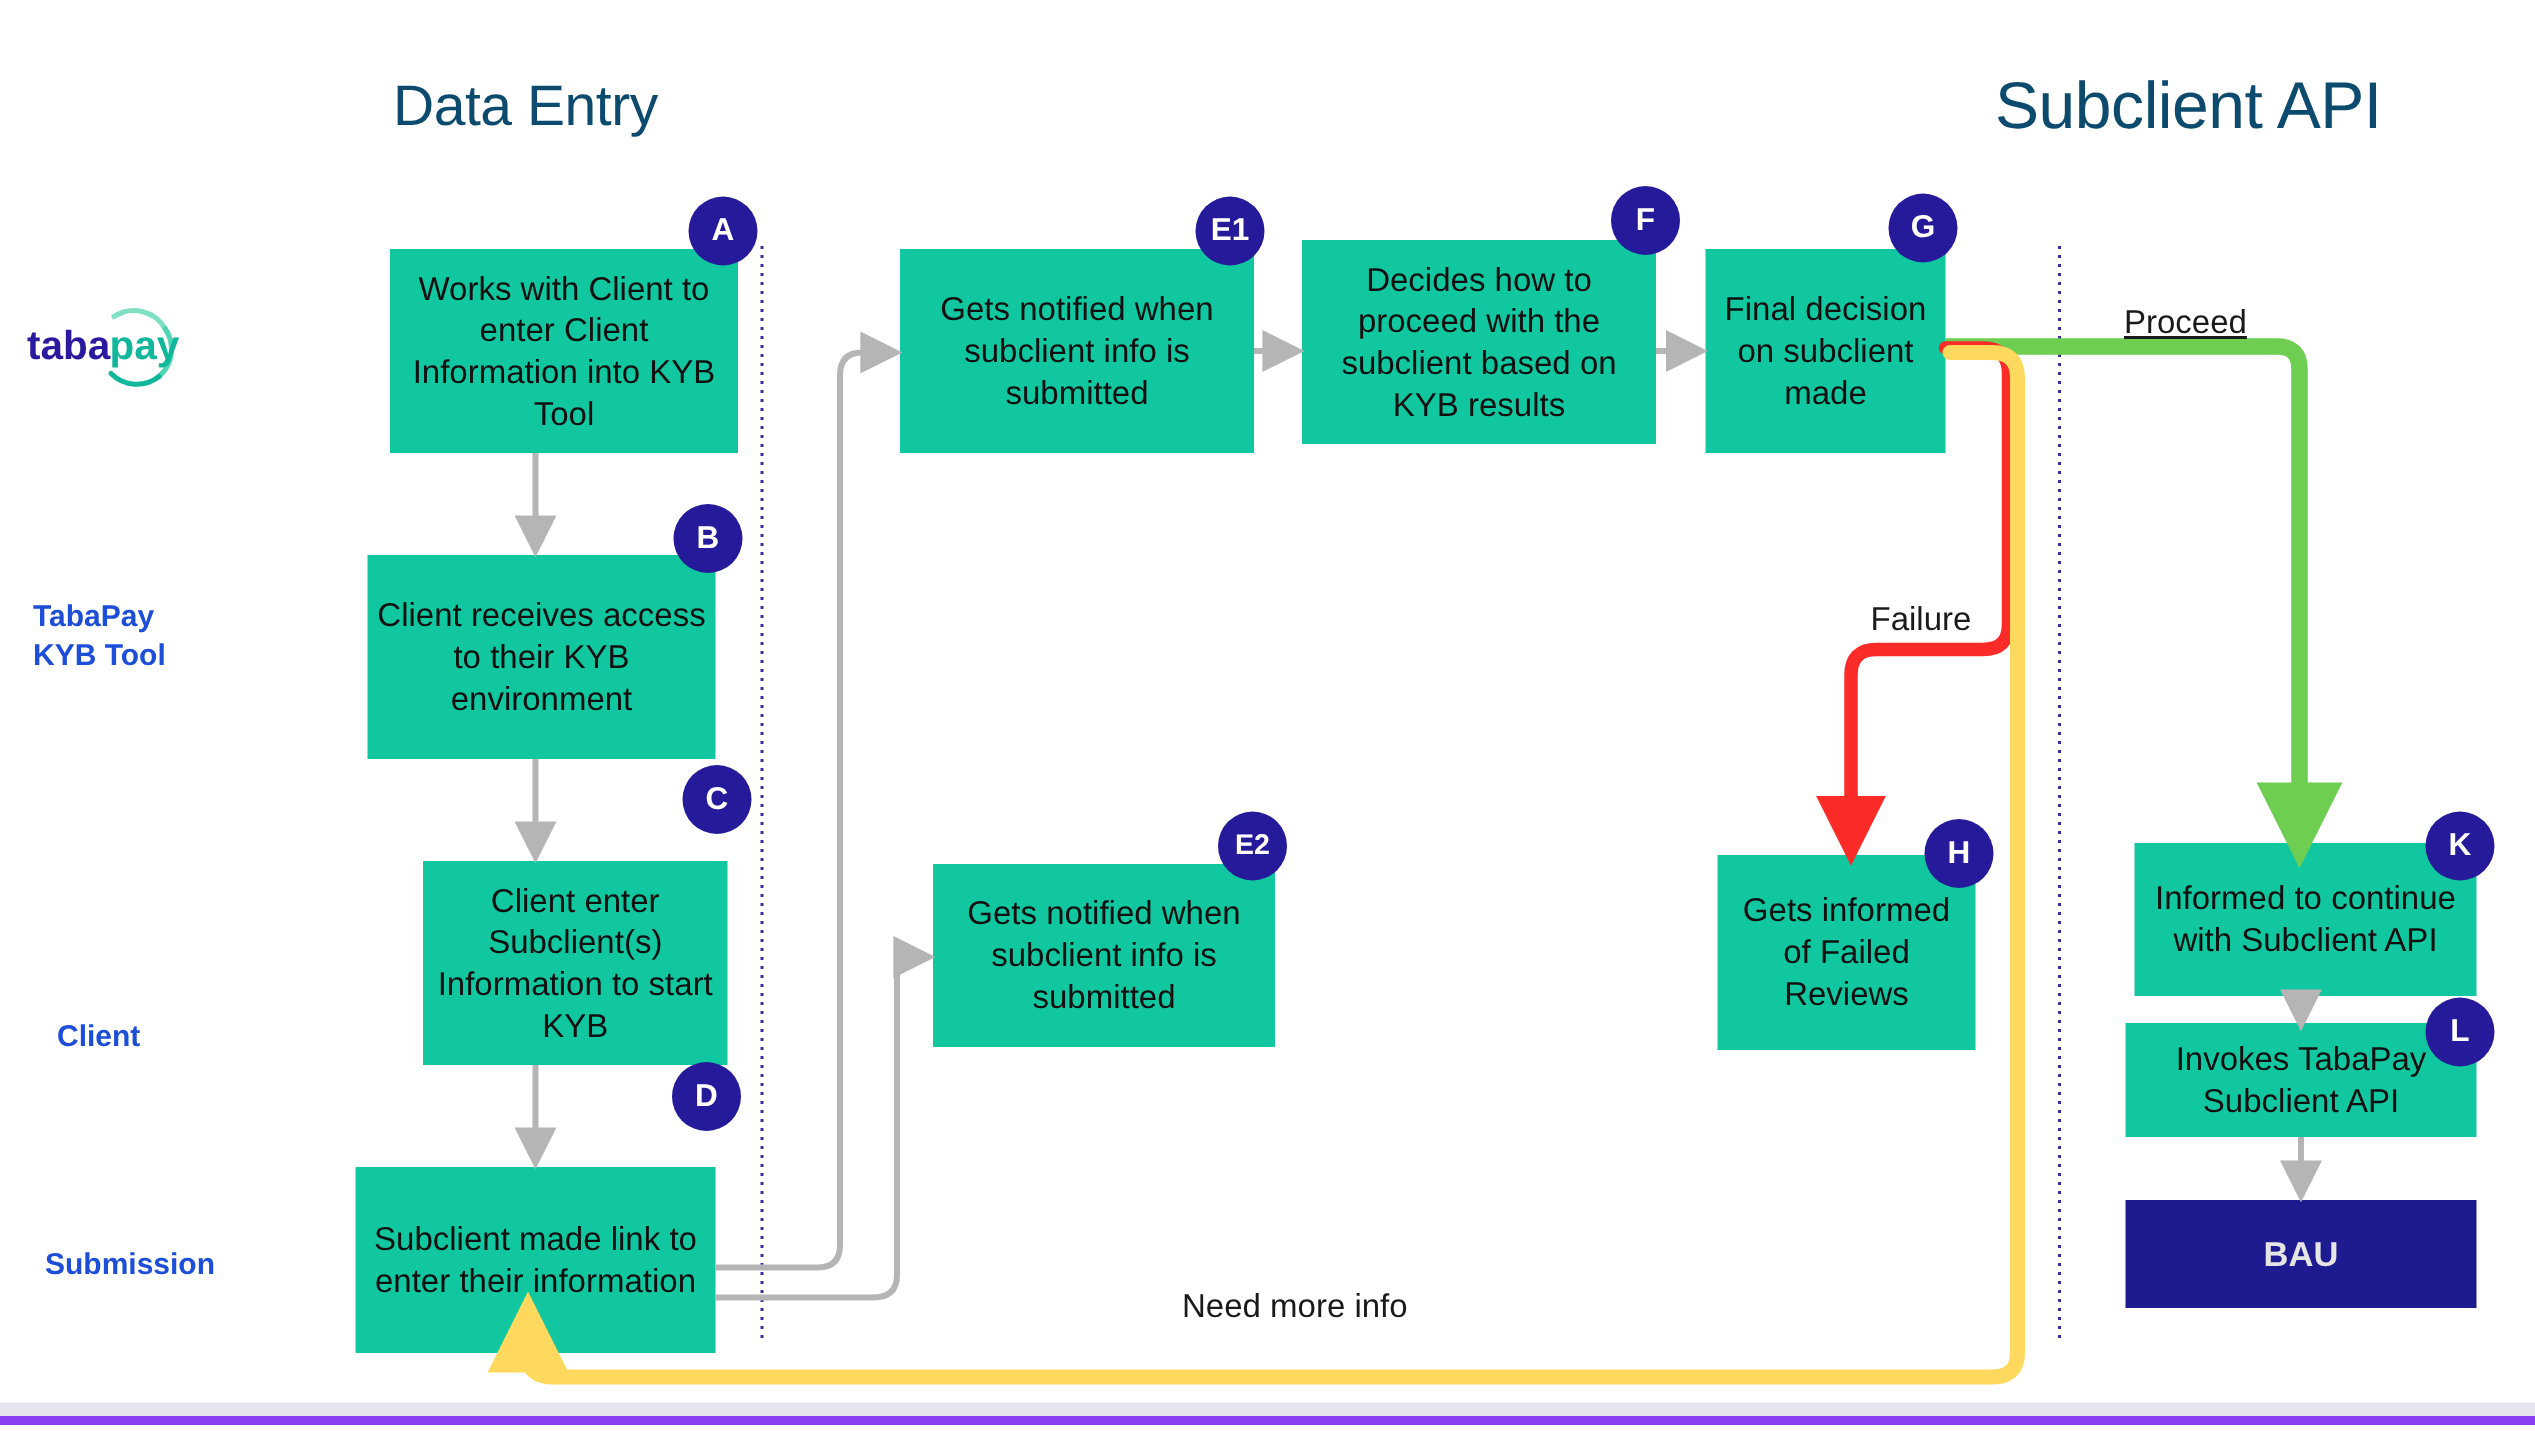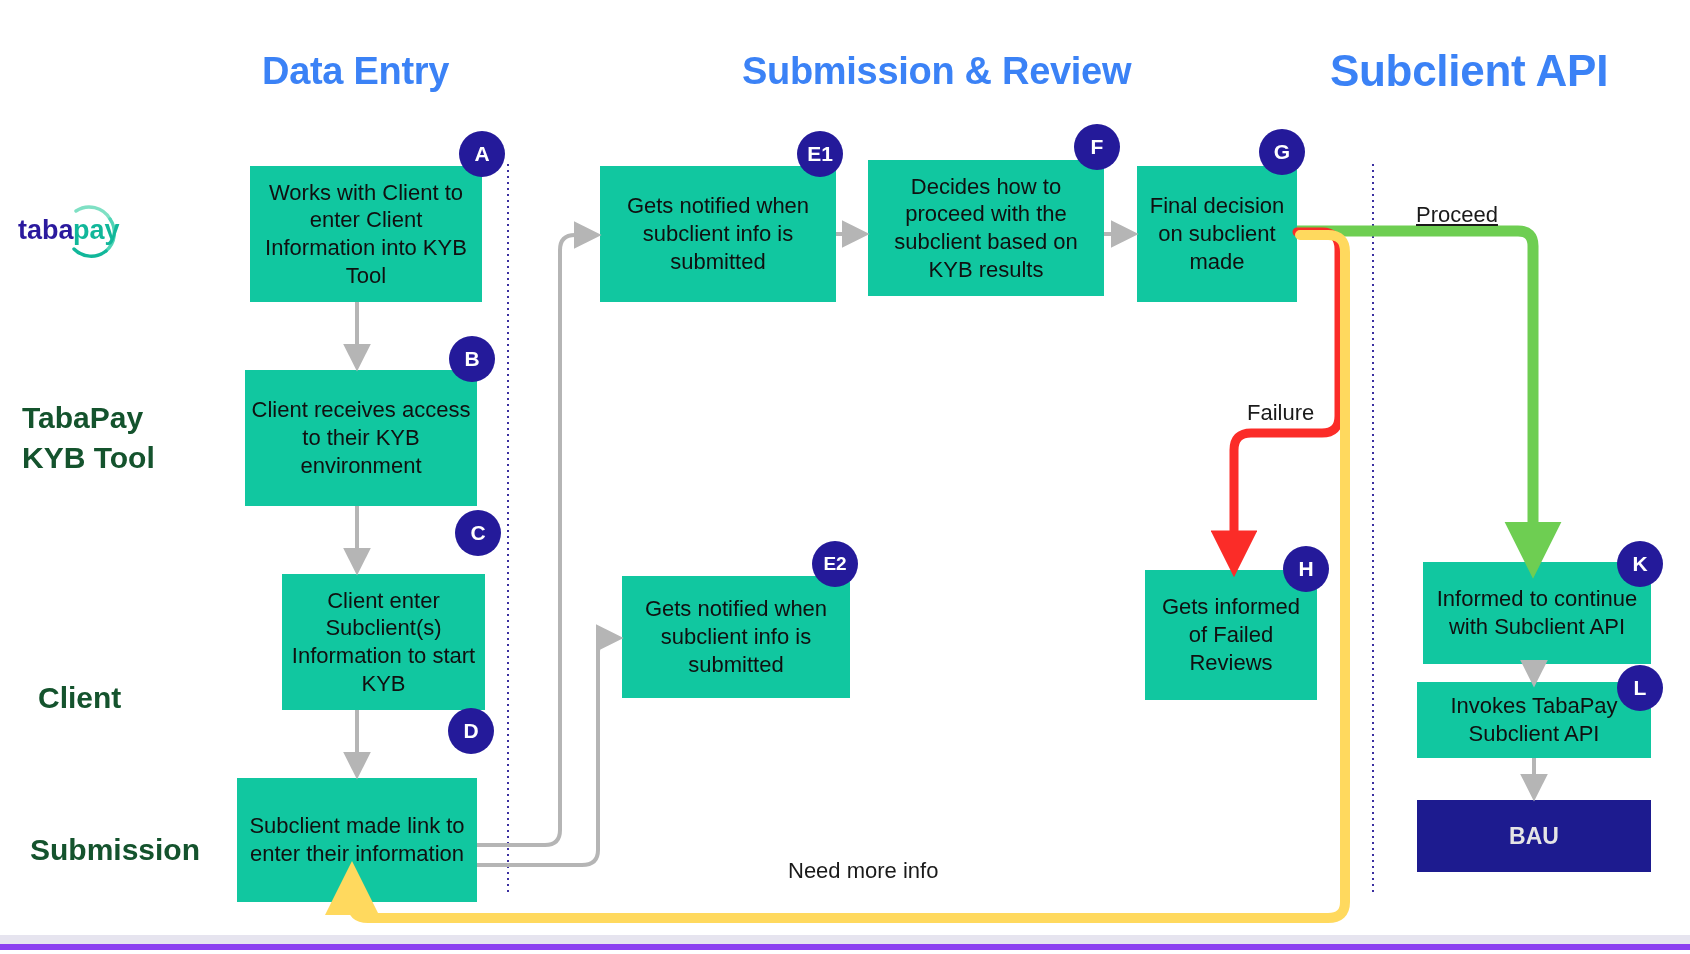--- a/index.html
+++ b/index.html
@@ -13,35 +13,35 @@
   #canvas {
     position: relative;
     width: 1690px;
     height: 954px;
     background: #ffffff;
     overflow: hidden;
   }
   
   .col-header {
     position: absolute;
-    font-weight: bold;
-    color: #3b82f6;
+    font-weight: normal;
+    color: #0c4a6e;
     white-space: nowrap;
     letter-spacing: -0.3px;
   }
   #hdr-data-entry   { left: 262px;  top: 50px; font-size: 38px; }
   #hdr-submission   { left: 742px;  top: 50px; font-size: 38px; }
   #hdr-subclient    { left: 1330px; top: 46px; font-size: 44px; }
 
   
   .lane-label {
     position: absolute;
     font-weight: bold;
-    color: #14532d;
-    font-size: 30px;
+    color: #1d4ed8;
+    font-size: 20px;
     line-height: 1.32;
     white-space: pre-line;
   }
   #lane-kyb       { left: 22px; top: 398px; }
   #lane-client    { left: 38px; top: 630px; margin-top: 48px; }
   #lane-subclient { left: 30px; top: 830px; }
 
   
   #logo-wrap {
     position: absolute;
@@ -67,21 +67,21 @@
     box-sizing: border-box;
   }
   .node.terminal {
     background: #1d1b8f;
     color: #e5e5e5;
     font-weight: bold;
     font-size: 23px;
   }
 
   
-  #node-a { left: 250px;  top: 166px; width: 232px; height: 136px; }
+  #node-a { left: 260px;  top: 166px; width: 232px; height: 136px; }
   #node-b { left: 245px;  top: 370px; width: 232px; height: 136px; }
   #node-c { left: 245px;  top: 574px; width: 203px; height: 136px; margin-left: 37px; }
   #node-d { left: 237px;  top: 778px; width: 240px; height: 124px; }
 
   
   #node-e1 { left: 600px;  top: 166px; width: 236px; height: 136px; }
   #node-f  { left: 868px;  top: 160px; width: 236px; height: 136px; }
   #node-g  { left: 1137px; top: 166px; width: 160px; height: 136px; }
   #node-e2 { left: 622px;  top: 576px; width: 228px; height: 122px; }
   #node-h  { left: 1145px; top: 570px; width: 172px; height: 130px; }
@@ -199,21 +199,20 @@
 
     <path d="M1300,235 L1328,235 Q1345,235 1345,252 L1345,902 Q1345,918 1328,918
              L368,918 Q352,918 352,903 L352,890" fill="none" stroke="#ffd95e" stroke-width="10" stroke-linecap="round" marker-end="url(#ah-yellow)"></path>
 
     <line x1="1534" y1="664" x2="1534" y2="678" stroke="#b5b5b5" stroke-width="4" marker-end="url(#ah-grey)"></line>
 
     <line x1="1534" y1="758" x2="1534" y2="792" stroke="#b5b5b5" stroke-width="4" marker-end="url(#ah-grey)"></line>
   </svg>
 
   <div class="col-header" id="hdr-data-entry">Data Entry</div>
-  <div class="col-header" id="hdr-submission">Submission &amp; Review</div>
   <div class="col-header" id="hdr-subclient">Subclient API</div>
 
   <div class="lane-label" id="lane-kyb">TabaPay
 KYB Tool</div>
   <div class="lane-label" id="lane-client">Client</div>
   <div class="lane-label" id="lane-subclient">Submission</div>
 
   <div id="logo-wrap">
     <svg width="132" height="64" viewBox="0 0 132 64">
       <path d="M58 6 A24 24 0 0 1 92 14" fill="none" stroke="#7fe0c4" stroke-width="3.4" stroke-linecap="round"></path>

